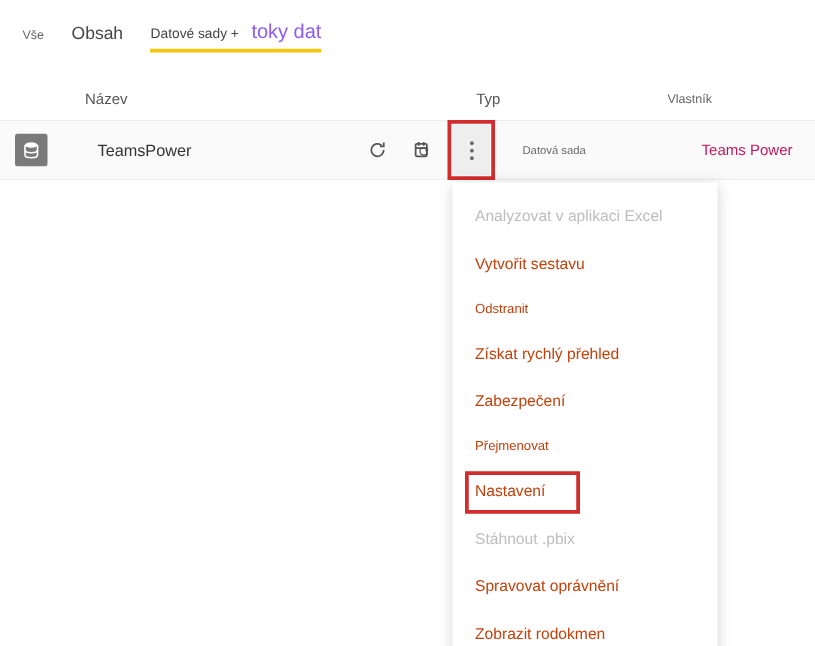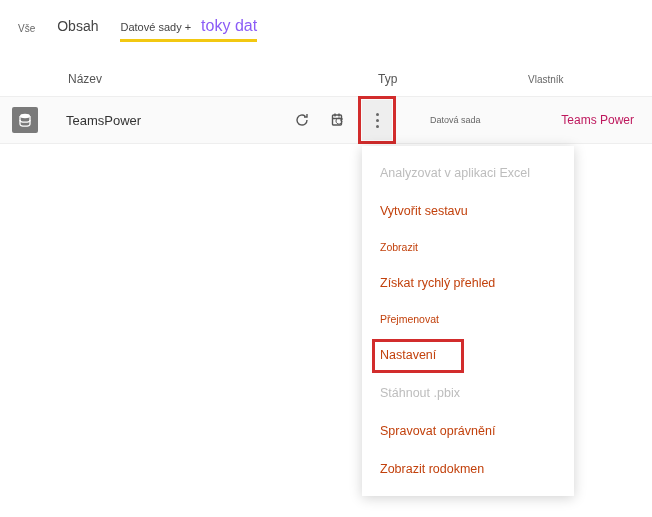--- a/index.html
+++ b/index.html
@@ -41,20 +41,21 @@
     .tab-group .ds { font-size: 11px; color: #444; }
     .tab-group .df { font-size: 16px; color: #8b5cf6; }
 
     
     .col-headers {
       display: flex;
       align-items: center;
       padding: 30px 18px 10px 18px;
       font-size: 12px;
       color: #555;
+      justify-content: space-between;
     }
     .col-name { margin-left: 50px; width: 310px; }
     .col-type { width: 150px; }
     .col-owner { width: 100px; font-size: 10px; color: #666; }
 
     
     .data-row {
       display: flex;
       align-items: center;
       height: 48px;
@@ -69,21 +70,21 @@
       height: 26px;
       background: #7a7a7a;
       display: flex;
       align-items: center;
       justify-content: center;
       color: #fff;
       border-radius: 2px;
     }
     .dataset-badge svg { width: 16px; height: 16px; fill: #fff; }
     .row-name {
-      margin-left: 28px;
+      margin-left: 40px;
       font-size: 13px;
       color: #333;
       width: 200px;
     }
     .row-actions {
       display: flex;
       align-items: center;
       gap: 12px;
       margin-left: auto;
       margin-right: 0;
@@ -116,21 +117,21 @@
     .more-btn .dots i {
       width: 3px; height: 3px; background: #666; border-radius: 50%;
     }
     .highlight-box-more {
       position: absolute;
       top: -4px; left: -4px; right: -4px; bottom: -4px;
       border: 3px solid #d22c2c;
       pointer-events: none;
     }
     .row-type {
-      margin-left: 20px;
+      margin-left: 8px;
       font-size: 9px;
       color: #666;
       width: 120px;
     }
     .row-owner {
       font-size: 12px;
       color: #be185d;
       margin-left: auto;
       margin-right: 6px;
     }
@@ -217,22 +218,23 @@
     </div>
   </div>
 
   <div class="row-type" style="position:absolute; left:410px;">Datová sada</div>
   <div class="row-owner" style="position:absolute; right:12px;">Teams Power</div>
 </div>
 
 <div class="context-menu">
   <div class="menu-item disabled">Analyzovat v aplikaci Excel</div>
   <div class="menu-item">Vytvořit sestavu</div>
-  <div class="menu-item small">Zobrazit</div>
+  <div class="menu-item small">Odstranit</div>
   <div class="menu-item">Získat rychlý přehled</div>
+  <div class="menu-item">Zabezpečení</div>
   <div class="menu-item small">Přejmenovat</div>
   <div class="menu-item">
     <span>Nastavení</span>
     <div class="highlight-box-setting"></div>
   </div>
   <div class="menu-item disabled">Stáhnout .pbix</div>
   <div class="menu-item">Spravovat oprávnění</div>
   <div class="menu-item">Zobrazit rodokmen</div>
 </div>
 

